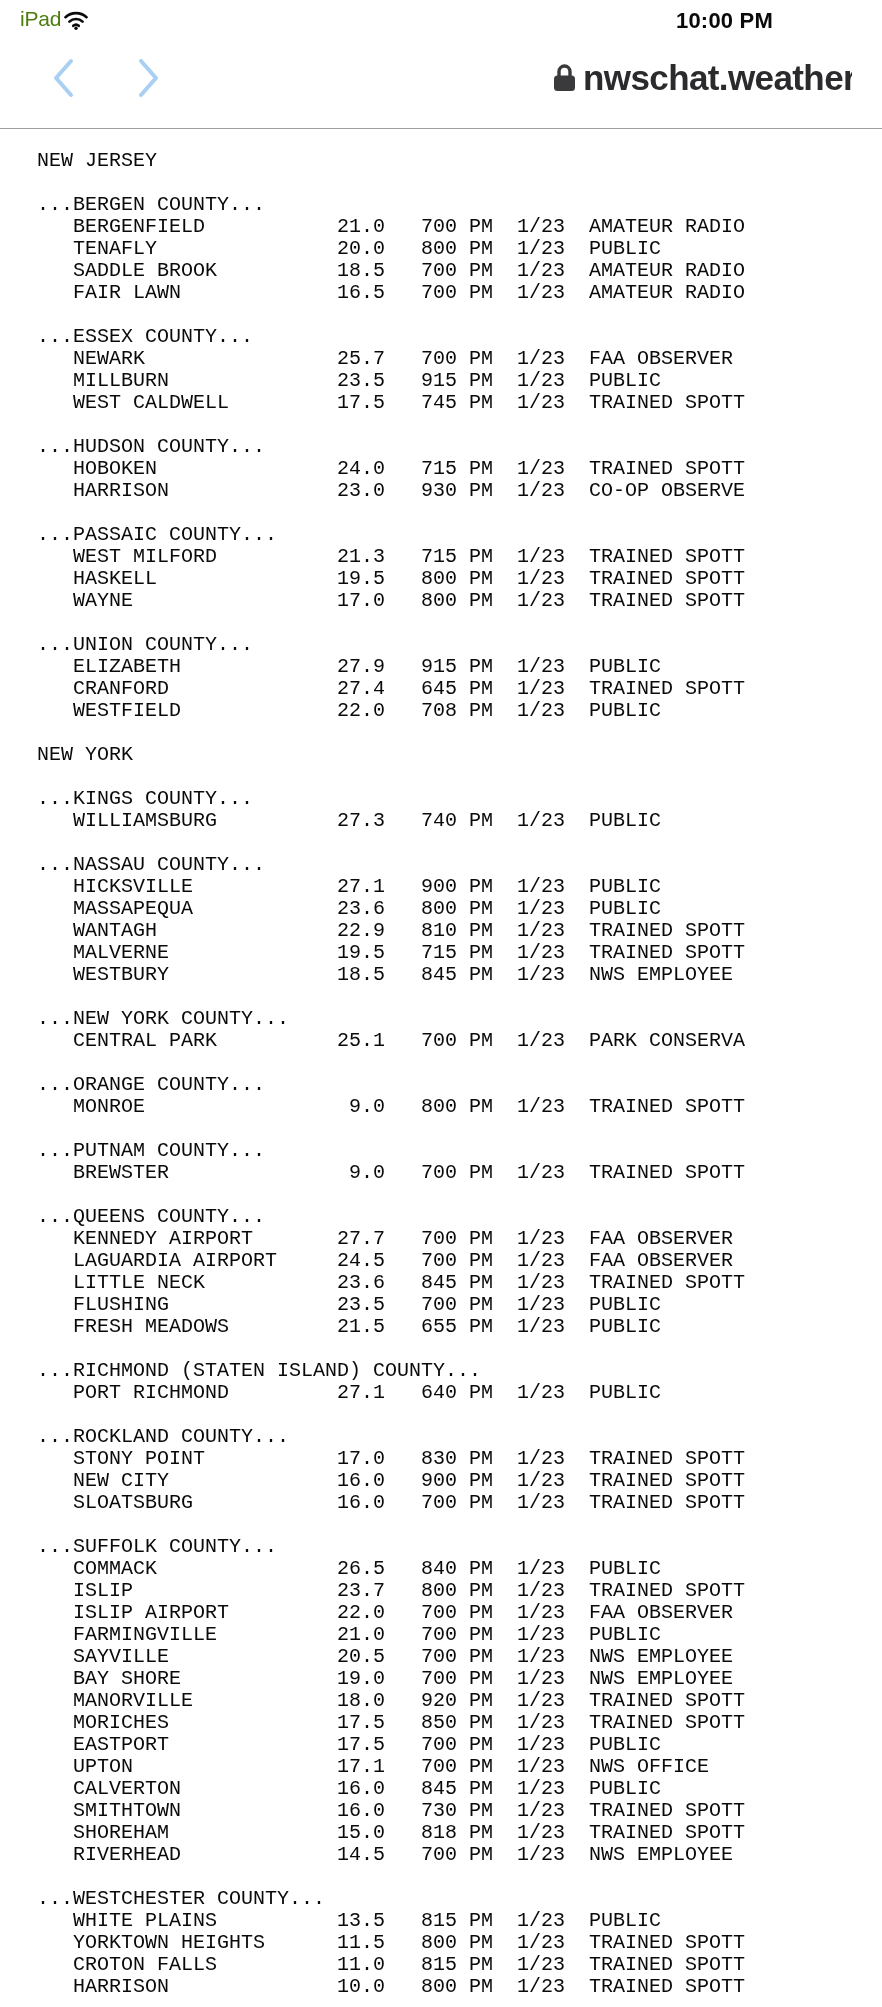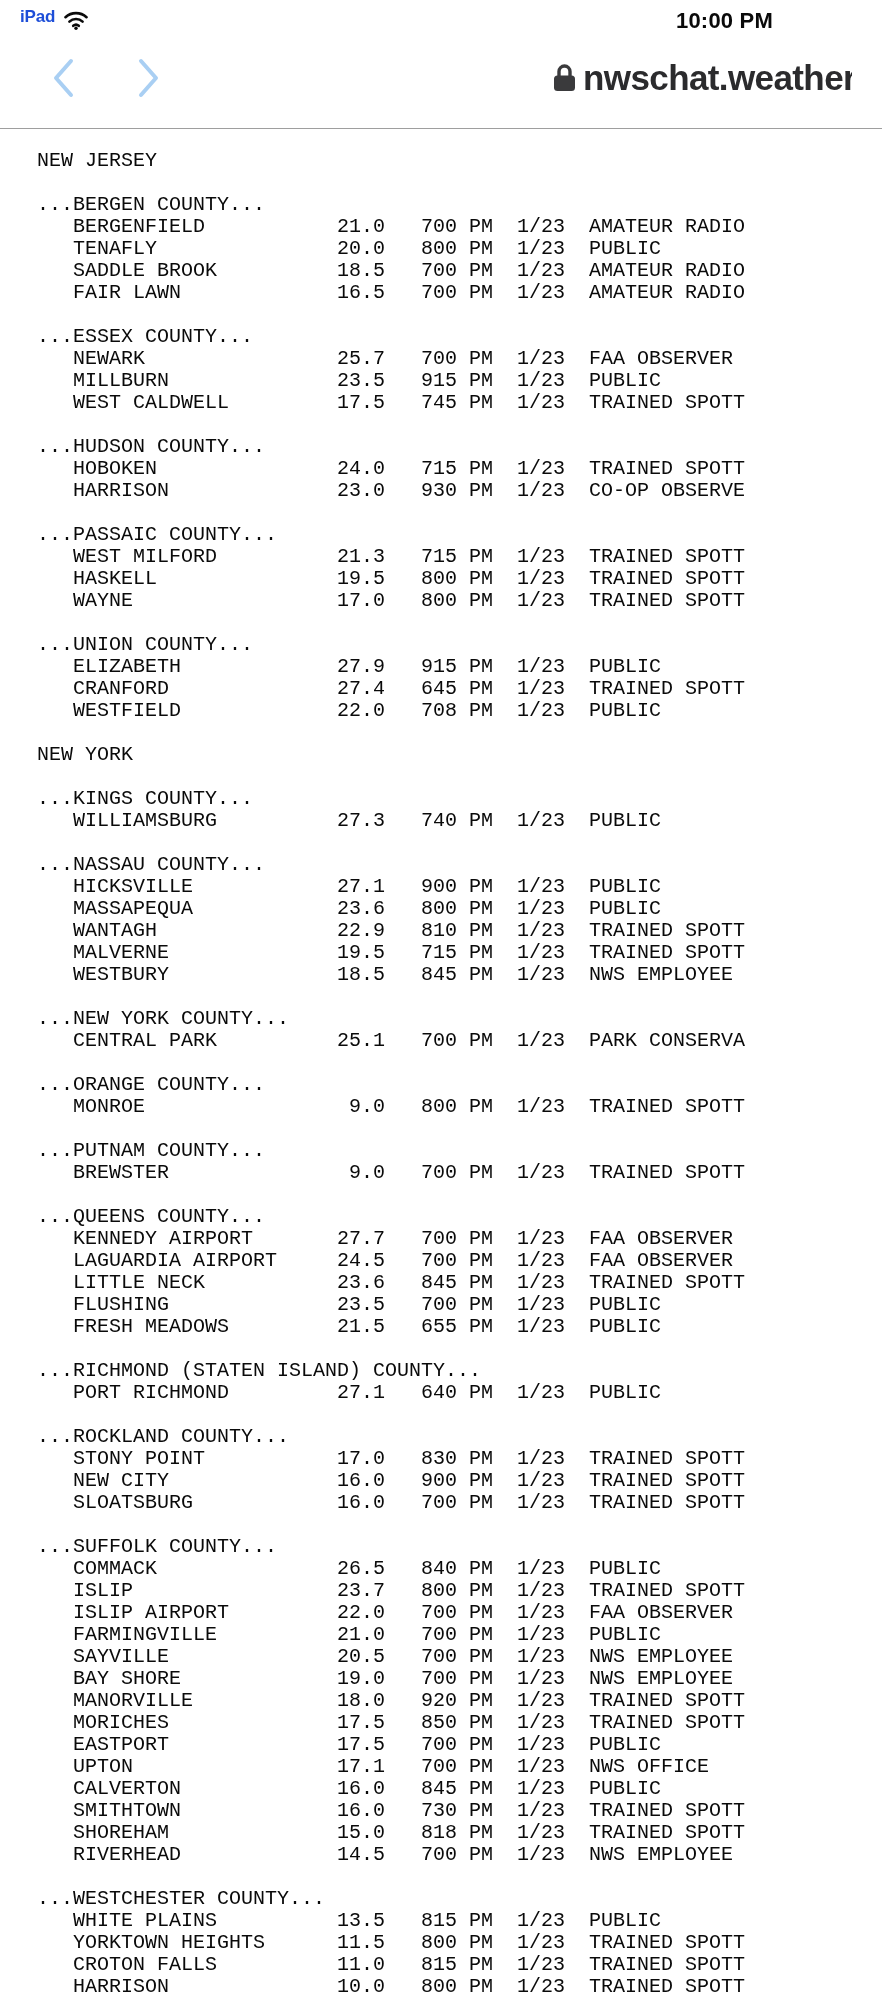--- a/index.html
+++ b/index.html
@@ -1,21 +1,21 @@
 <!DOCTYPE html>
 <html><head>
 <meta charset="utf-8">
 <style>
   html,body{margin:0;padding:0;background:#fff;}
   body{width:882px;height:2007px;overflow:hidden;position:relative;
        font-family:"Liberation Sans", sans-serif;-webkit-font-smoothing:antialiased;}
 
   
   .status-bar{position:absolute;left:0;top:0;width:882px;height:38px;background:#fff;}
-  .device-label{position:absolute;left:20px;top:7px;font-size:17px;font-weight:700;color:#1d4ed8;letter-spacing:-0.2px;}
+  .device-label{position:absolute;left:20px;top:7px;font-size:21px;font-weight:400;color:#4d7c0f;letter-spacing:-0.2px;}
   .wifi{position:absolute;left:64px;top:11px;}
   .clock{position:absolute;left:676px;top:8px;font-size:22px;font-weight:600;color:#0a0a0a;letter-spacing:0.2px;}
 
   
   .toolbar{position:absolute;left:0;top:38px;width:882px;height:90px;background:#fff;
            border-bottom:1px solid #9e9e9e;}
   .nav-btn{position:absolute;top:18px;width:30px;height:46px;background:none;border:none;padding:0;cursor:pointer;}
   .nav-btn.back{left:48px;}
   .nav-btn.fwd{left:134px;}
   .addr{position:absolute;left:553px;top:14px;height:52px;display:flex;align-items:center;

